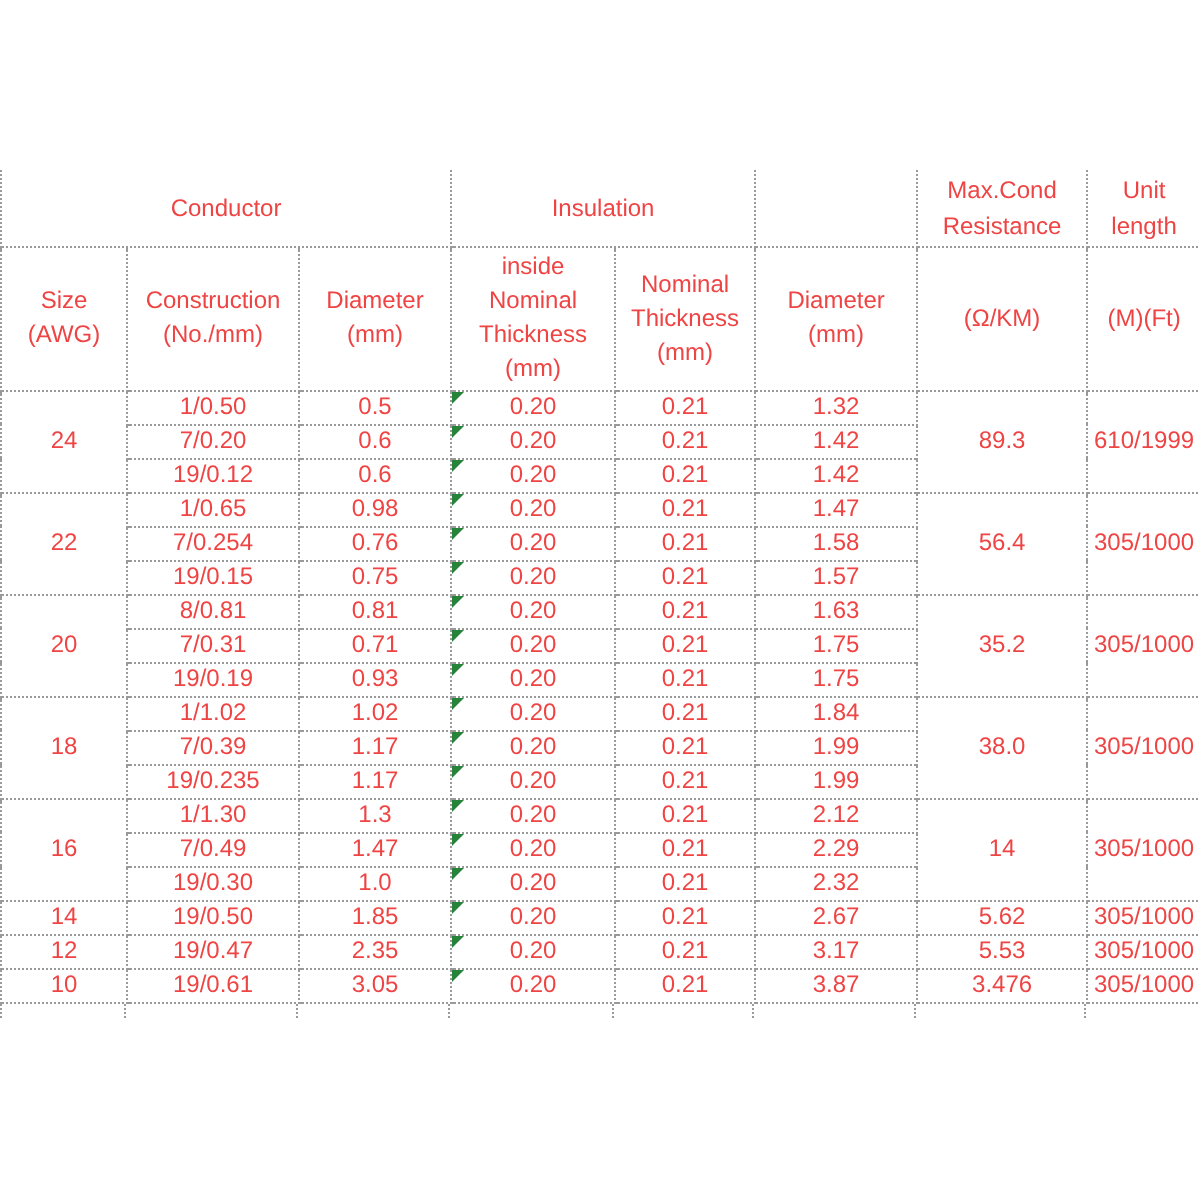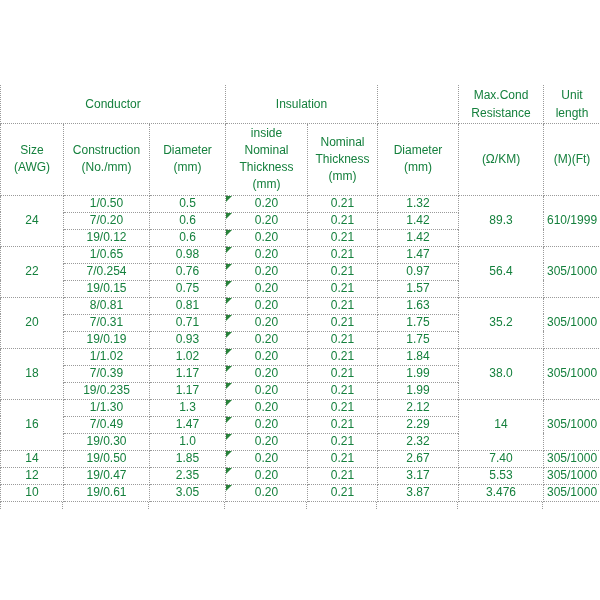--- a/index.html
+++ b/index.html
@@ -11,21 +11,21 @@
     color:#3a3a3a;
     overflow:hidden;
   }
   table.grid{
     position:absolute;
     left:0;top:85px;
     width:600px;
     border-collapse:collapse;
     table-layout:fixed;
     font-size:12px;
-    color:#15803d;
+    color:#ef4444;
   }
   table.grid td{
     border:1px dotted #9a9a9a;
     padding:0;
     text-align:center;
     vertical-align:middle;
     overflow:hidden;
     position:relative;
     font-weight:normal;
     line-height:15px;
@@ -127,21 +127,21 @@
           <td class="c-nominal">0.21</td>
           <td class="c-insdiam">1.47</td>
           <td rowspan="3">56.4</td>
           <td rowspan="3" class="no-right">305/1000</td>
         </tr>
         <tr class="data-row">
           <td>7/0.254</td>
           <td>0.76</td>
           <td>0.20<span class="err-tri" style="border-top-color: rgb(39, 130, 58);"></span></td>
           <td class="c-nominal">0.21</td>
-          <td class="c-insdiam">0.97</td>
+          <td class="c-insdiam">1.58</td>
         </tr>
         <tr class="data-row">
           <td>19/0.15</td>
           <td>0.75</td>
           <td>0.20<span class="err-tri" style="border-top-color: rgb(39, 130, 58);"></span></td>
           <td class="c-nominal">0.21</td>
           <td class="c-insdiam">1.57</td>
         </tr>
         <tr class="data-row">
           <td rowspan="3">20</td>
@@ -215,21 +215,21 @@
           <td class="c-nominal">0.21</td>
           <td class="c-insdiam">2.32</td>
         </tr>
         <tr class="data-row">
           <td>14</td>
           <td>19/0.50</td>
           <td>1.85</td>
           <td>0.20<span class="err-tri" style="border-top-color: rgb(39, 130, 58);"></span></td>
           <td class="c-nominal">0.21</td>
           <td class="c-insdiam">2.67</td>
-          <td>7.40</td>
+          <td>5.62</td>
           <td class="no-right">305/1000</td>
         </tr>
         <tr class="data-row">
           <td>12</td>
           <td>19/0.47</td>
           <td>2.35</td>
           <td>0.20<span class="err-tri" style="border-top-color: rgb(39, 130, 58);"></span></td>
           <td class="c-nominal">0.21</td>
           <td class="c-insdiam">3.17</td>
           <td>5.53</td>

